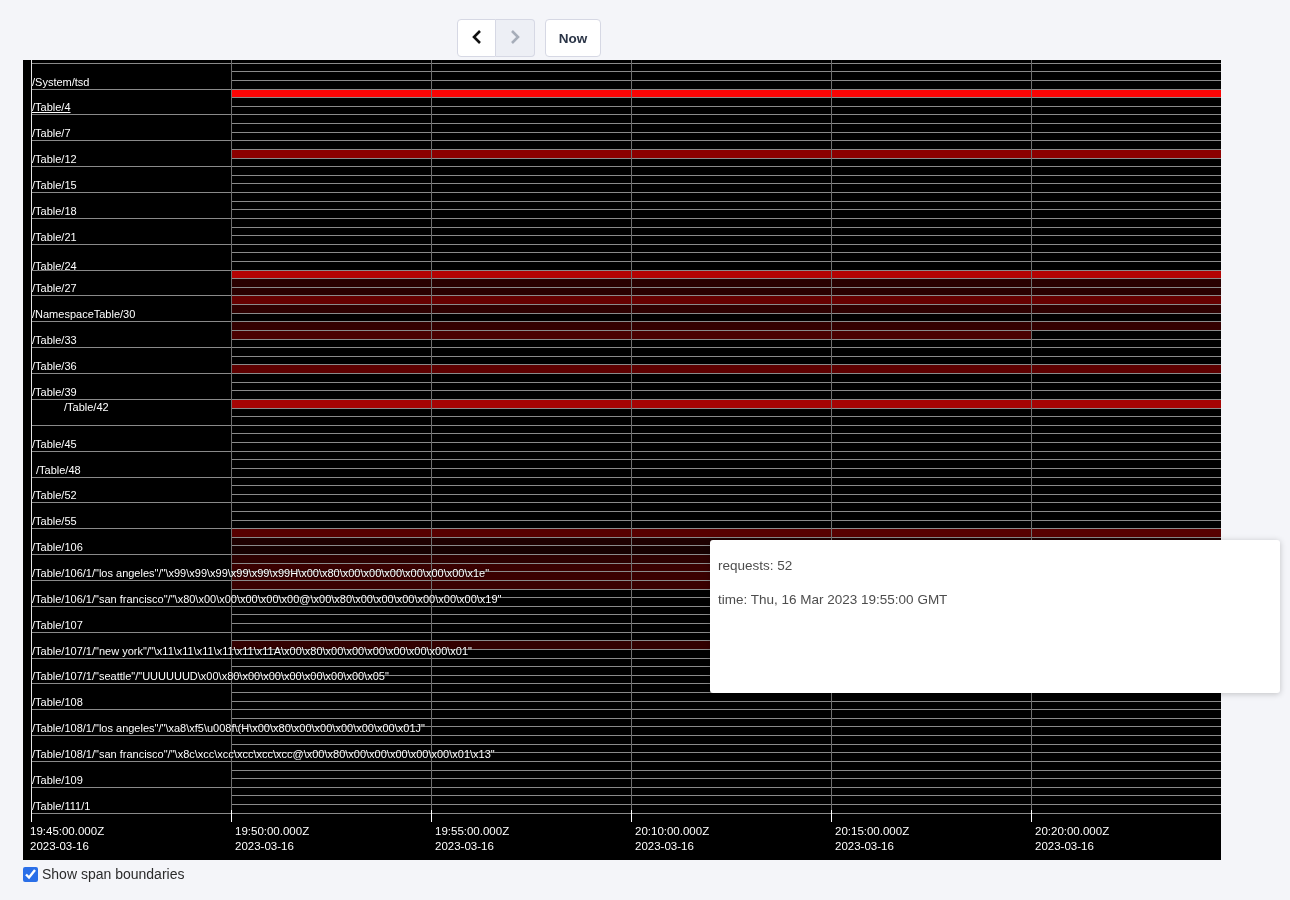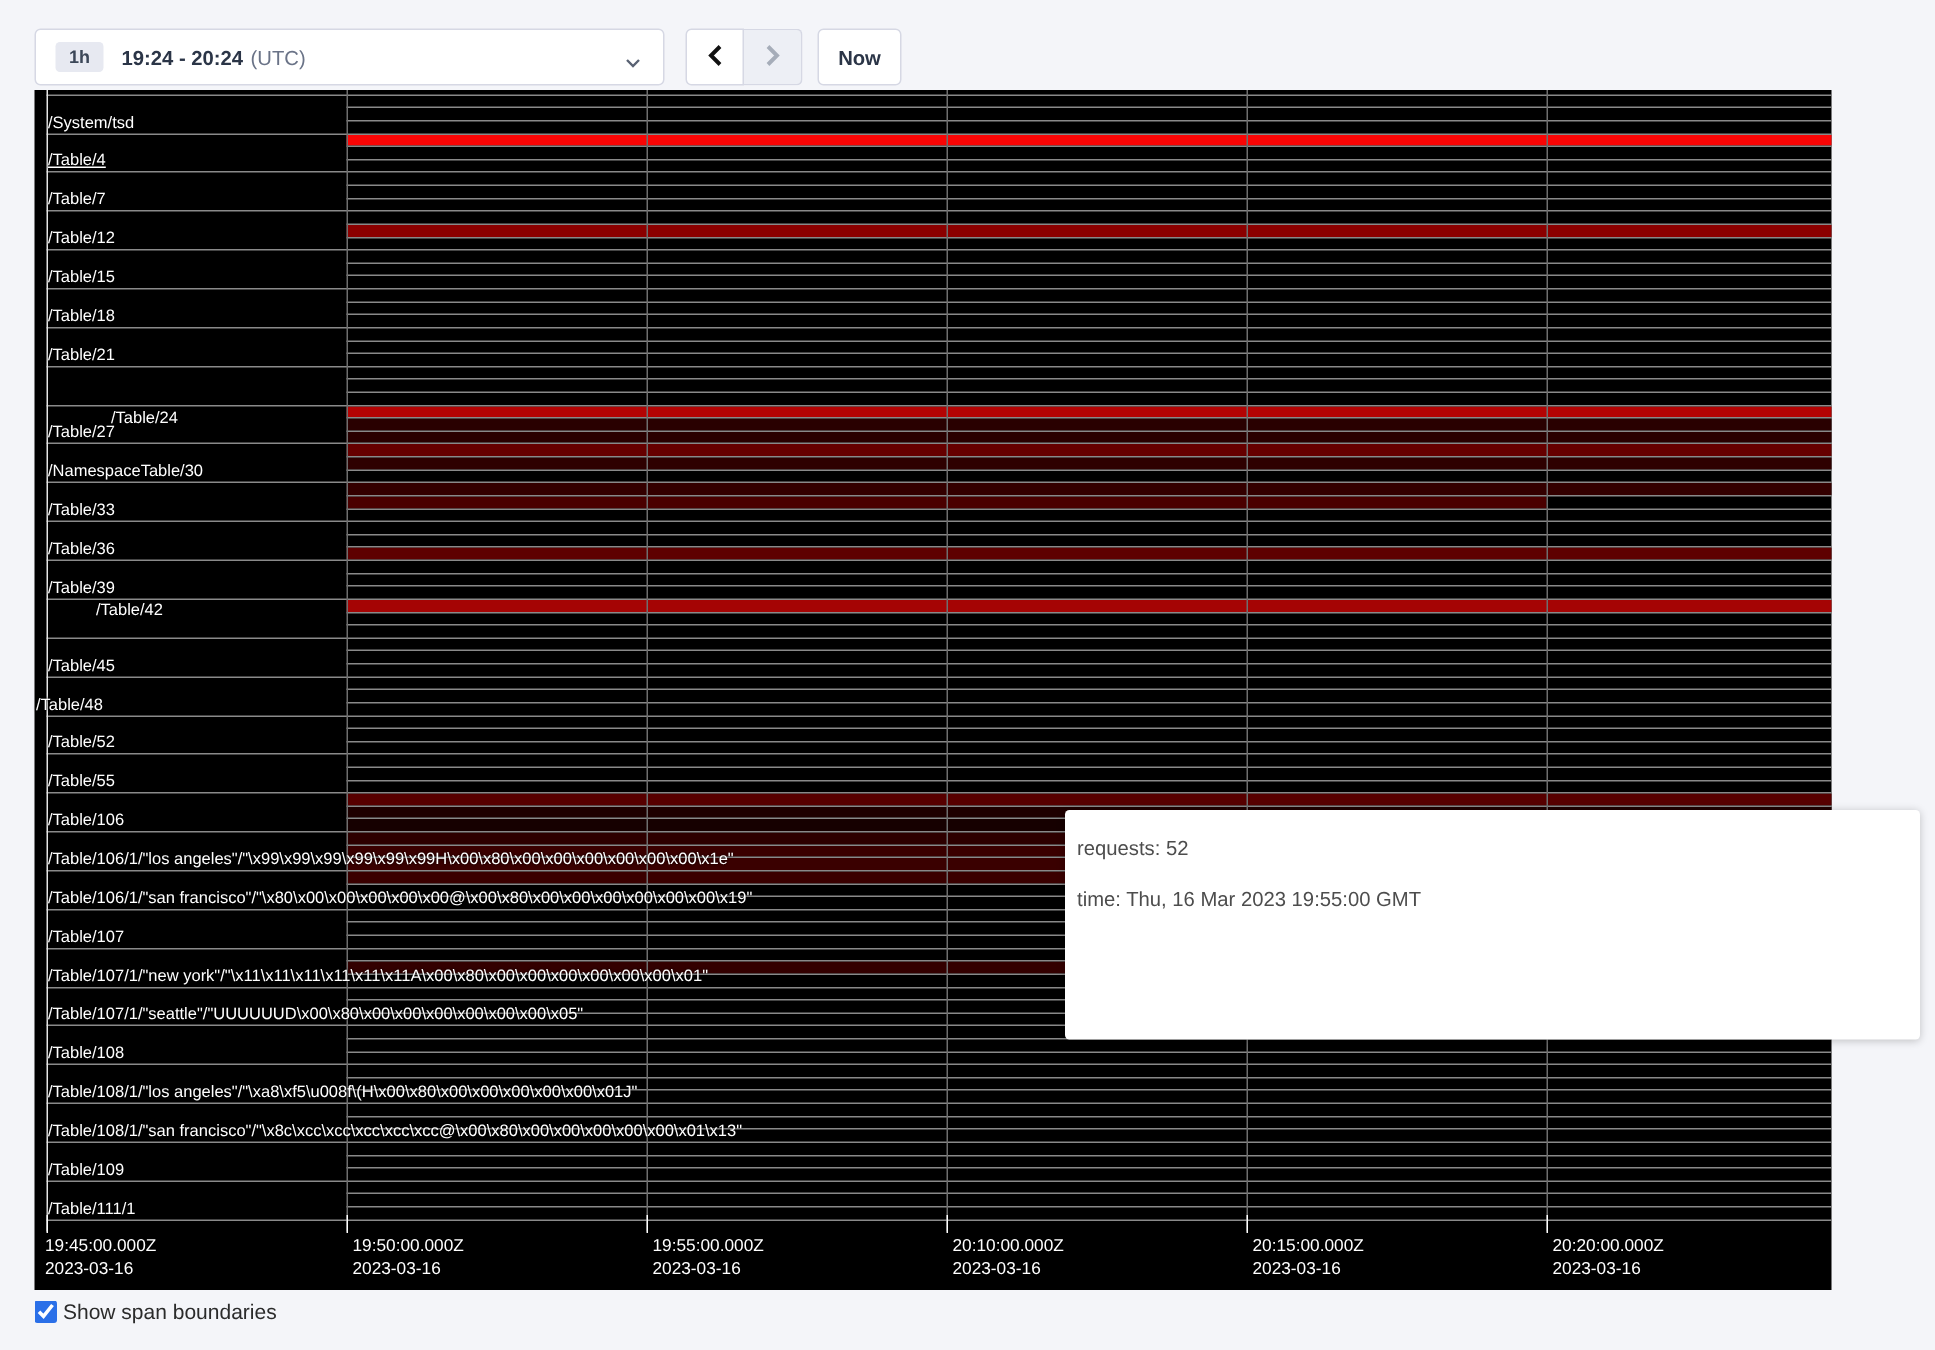--- a/index.html
+++ b/index.html
@@ -42,30 +42,20 @@
   
   .checkbox-row{position:absolute;left:23px;top:866px;display:flex;align-items:center;}
   .checkbox-row input{width:15px;height:15px;margin:0;accent-color:#2a6fe8;}
   .checkbox-row label{margin-left:4px;font-size:14px;color:#2b2b2b;}
 </style>
 </head>
 <body>
 
 <div id="stage">
 
-  <div class="time-selector">
-    <span class="range-badge">1h</span>
-    <span class="range-text">19:24 - 20:24</span>
-    <span class="range-suffix">(UTC)</span>
-    <span class="caret">
-      <svg width="12" height="10" viewBox="0 0 12 10">
-          <polyline points="2,3 6,7 10,3" fill="none" stroke="#596273" stroke-width="1.6"></polyline>
-        </svg>
-    </span>
-  </div>
 
   <div class="btn-group">
     <button class="nav-btn prev">
       <span>
         <svg width="14" height="16" viewBox="0 0 14 16">
             <polyline points="10,2 4,8 10,14" fill="none" stroke="#111111" stroke-width="2.6"></polyline>
           </svg>
       </span>
     </button>
     <button class="nav-btn next">
@@ -193,29 +183,29 @@
       <div class="vline" style="left: 808px; top: 0px; height: 761px;"></div>
       <div class="vline" style="left: 1008px; top: 0px; height: 761px;"></div>
       <div class="leftline" style="left: 8px; top: 0px; height: 761px;"></div>
       <div class="rowlabel" style="left: 9px; top: 15.6px;">/System/tsd</div>
       <div class="rowlabel" style="left: 9px; top: 41.46px; text-decoration: underline;">/Table/4</div>
       <div class="rowlabel" style="left: 9px; top: 67.32px;">/Table/7</div>
       <div class="rowlabel" style="left: 9px; top: 93.18px;">/Table/12</div>
       <div class="rowlabel" style="left: 9px; top: 119.04px;">/Table/15</div>
       <div class="rowlabel" style="left: 9px; top: 144.9px;">/Table/18</div>
       <div class="rowlabel" style="left: 9px; top: 170.76px;">/Table/21</div>
-      <div class="rowlabel" style="left: 9px; top: 213px; margin-left: 42px;">/Table/24</div>
+      <div class="rowlabel" style="left: 9px; top: 200px;">/Table/24</div>
       <div class="rowlabel" style="left: 9px; top: 222.48px;">/Table/27</div>
       <div class="rowlabel" style="left: 9px; top: 248.34px;">/NamespaceTable/30</div>
       <div class="rowlabel" style="left: 9px; top: 274.2px;">/Table/33</div>
       <div class="rowlabel" style="left: 9px; top: 300.06px;">/Table/36</div>
       <div class="rowlabel" style="left: 9px; top: 325.92px;">/Table/39</div>
       <div class="rowlabel" style="left: 9px; top: 341px; margin-left: 32px;">/Table/42</div>
       <div class="rowlabel" style="left: 9px; top: 377.64px;">/Table/45</div>
-      <div class="rowlabel" style="left: 1px; top: 403.5px; text-align: center;">/Table/48</div>
+      <div class="rowlabel" style="left: 13px; top: 403.5px; text-align: center;">/Table/48</div>
       <div class="rowlabel" style="left: 9px; top: 429.36px;">/Table/52</div>
       <div class="rowlabel" style="left: 9px; top: 455.22px;">/Table/55</div>
       <div class="rowlabel" style="left: 9px; top: 481.08px;">/Table/106</div>
       <div class="rowlabel" style="left: 9px; top: 506.94px;">/Table/106/1/"los angeles"/"\x99\x99\x99\x99\x99\x99H\x00\x80\x00\x00\x00\x00\x00\x00\x1e"</div>
       <div class="rowlabel" style="left: 9px; top: 532.8px;">/Table/106/1/"san francisco"/"\x80\x00\x00\x00\x00\x00@\x00\x80\x00\x00\x00\x00\x00\x00\x19"</div>
       <div class="rowlabel" style="left: 9px; top: 558.66px;">/Table/107</div>
       <div class="rowlabel" style="left: 9px; top: 584.52px;">/Table/107/1/"new york"/"\x11\x11\x11\x11\x11\x11A\x00\x80\x00\x00\x00\x00\x00\x00\x01"</div>
       <div class="rowlabel" style="left: 9px; top: 610.38px;">/Table/107/1/"seattle"/"UUUUUUD\x00\x80\x00\x00\x00\x00\x00\x00\x05"</div>
       <div class="rowlabel" style="left: 9px; top: 636.24px;">/Table/108</div>
       <div class="rowlabel" style="left: 9px; top: 662.1px;">/Table/108/1/"los angeles"/"\xa8\xf5\u008f\(H\x00\x80\x00\x00\x00\x00\x00\x01J"</div>

